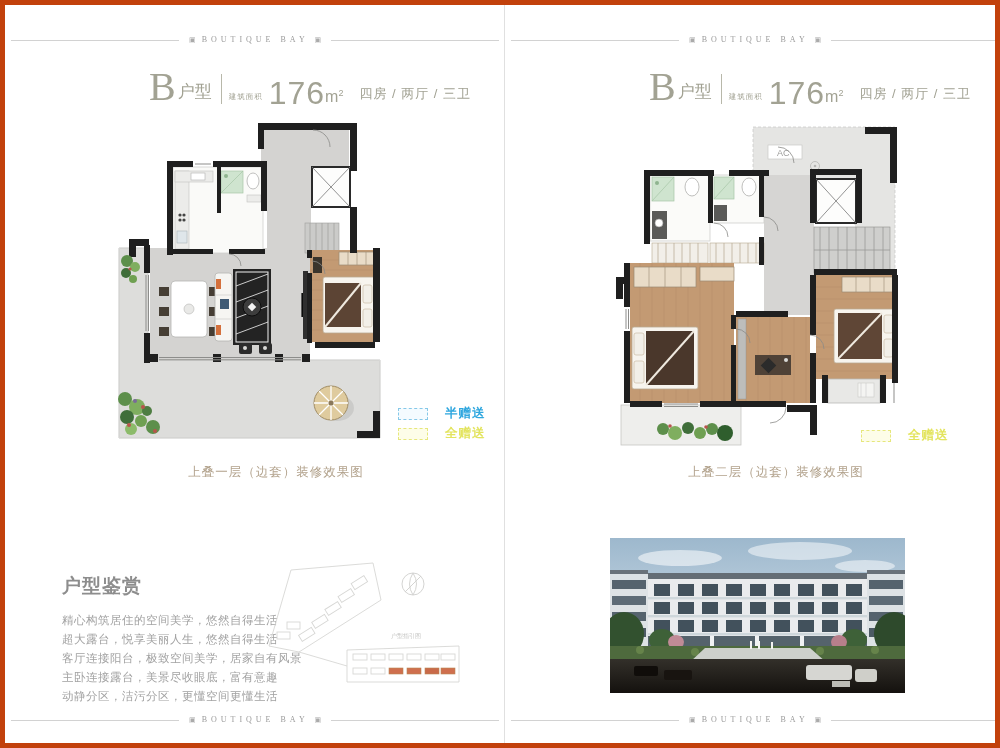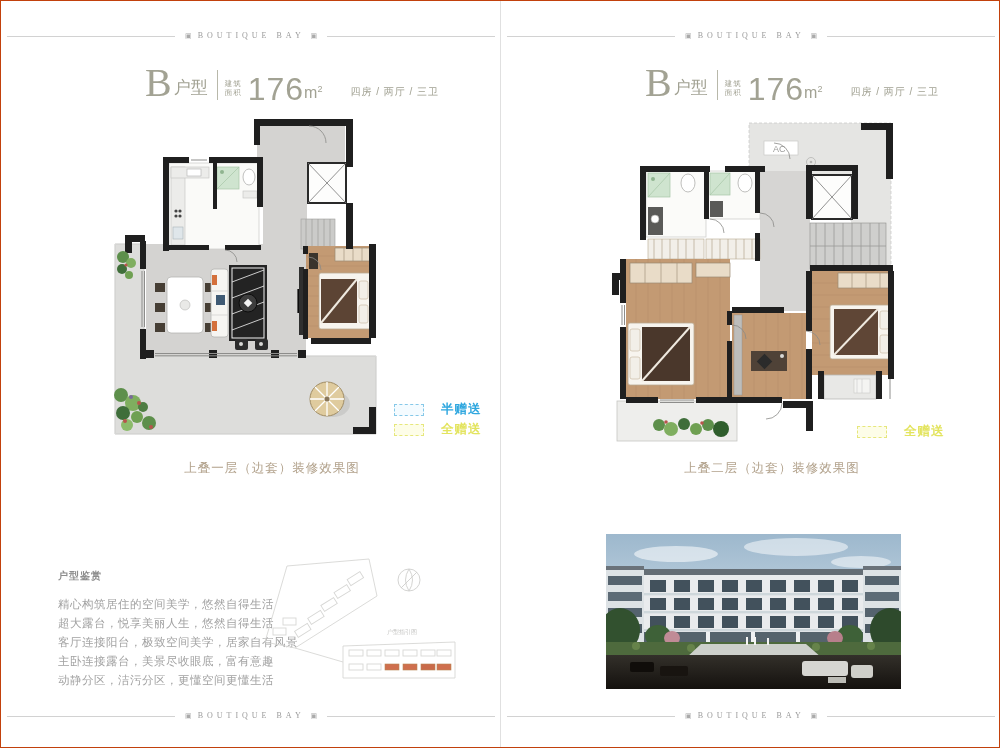--- a/index.html
+++ b/index.html
@@ -1,58 +1,58 @@
 <!DOCTYPE html>
 <html><head>
 <meta charset="utf-8">
 <style>
   html,body{margin:0;padding:0;background:#ffffff;}
   #canvas{position:relative;width:1000px;height:748px;background:#fff;overflow:hidden;
-          font-family:"Liberation Sans",sans-serif;box-sizing:border-box;border:1px solid #c2410c;}
+          font-family:"Liberation Sans",sans-serif;box-sizing:border-box;border:5px solid #c2410c;}
   .page{position:absolute;top:0;width:500px;height:748px;}
   #page-left{left:0;} #page-right{left:500px;}
   .page-divider{position:absolute;left:499px;top:0;width:1px;height:748px;background:#e0e0e0;}
 
   
   .brand-rule{position:absolute;left:6px;right:6px;height:1px;background:#d2d2d2;}
   .brand-rule.top{top:35px;} .brand-rule.bottom{top:715px;}
   .brand-label{position:absolute;left:0;right:0;text-align:center;
     font-family:"Liberation Serif",serif;font-size:8px;color:#9a9a9a;letter-spacing:4px;}
   .brand-label.top{top:30px;} .brand-label.bottom{top:710px;}
   .brand-label span.inner{background:#fff;padding:0 10px;}
   .brand-label .orn{font-size:7px;color:#aaa;letter-spacing:0;}
 
   
   .unit-title{position:absolute;left:144px;top:56px;height:46px;display:flex;align-items:flex-end;color:#a2a293;}
   .ut-letter{font-family:"Liberation Serif",serif;font-size:40px;line-height:40px;font-weight:400;}
   .ut-cat{font-size:17px;margin-left:2px;padding-bottom:4px;}
   .ut-div{width:1px;height:30px;background:#b8b8aa;margin:0 7px 3px 9px;}
-  .ut-area-label{display:flex;flex-direction:column;font-size:7.5px;line-height:9px;padding-bottom:6px;letter-spacing:1px;}
+  .ut-area-label{display:flex;flex-direction:row;font-size:7.5px;line-height:9px;padding-bottom:6px;letter-spacing:1px;}
   .ut-area-value{font-size:32px;line-height:28px;font-weight:300;margin-left:6px;letter-spacing:1px;}
   .ut-area-unit{font-size:16px;padding-bottom:1px;}
   .ut-area-unit sup{font-size:9px;}
-  .ut-layout{font-size:10px;padding-bottom:4px;margin-left:28px;letter-spacing:1px;}
+  .ut-layout{font-size:13px;padding-bottom:4px;margin-left:16px;letter-spacing:1px;}
 
   .plan-caption{position:absolute;left:0;width:100%;top:459px;text-align:center;
     font-size:12.5px;color:#b2a28c;letter-spacing:1px;margin-left:21px;}
 
   
   .legend{position:absolute;display:flex;align-items:center;gap:17px;}
   .legend .swatch{width:30px;height:12px;box-sizing:border-box;}
   .swatch.half{border:1.5px dashed #86c8e8;background:#f4fbff;}
   .swatch.full{border:1.5px dashed #e6e77c;background:#fdfde8;}
   .legend .lab{font-size:12.5px;font-weight:bold;letter-spacing:1px;}
   .lab.half{color:#2fa7df;} .lab.full{color:#e3e45e;}
   #legend-half-L{left:393px;top:400px;}
   #legend-full-L{left:393px;top:420px;}
   #legend-full-R{left:356px;top:422px;}
 
   
   .appreciation{position:absolute;left:57px;top:568px;width:210px;}
-  .appreciation h3{margin:0 0 12px 0;font-size:10px;color:#8d8d8d;font-weight:bold;letter-spacing:1px;}
+  .appreciation h3{margin:0 0 12px 0;font-size:19px;color:#8d8d8d;font-weight:bold;letter-spacing:1px;}
   .appreciation p{margin:0;font-size:11.5px;line-height:19px;color:#a2a2a2;letter-spacing:.5px;white-space:nowrap;}
 
   svg{display:block;}
 </style>
 </head>
 <body>
 
 <div id="canvas">
 
   <div class="page" id="page-left">

